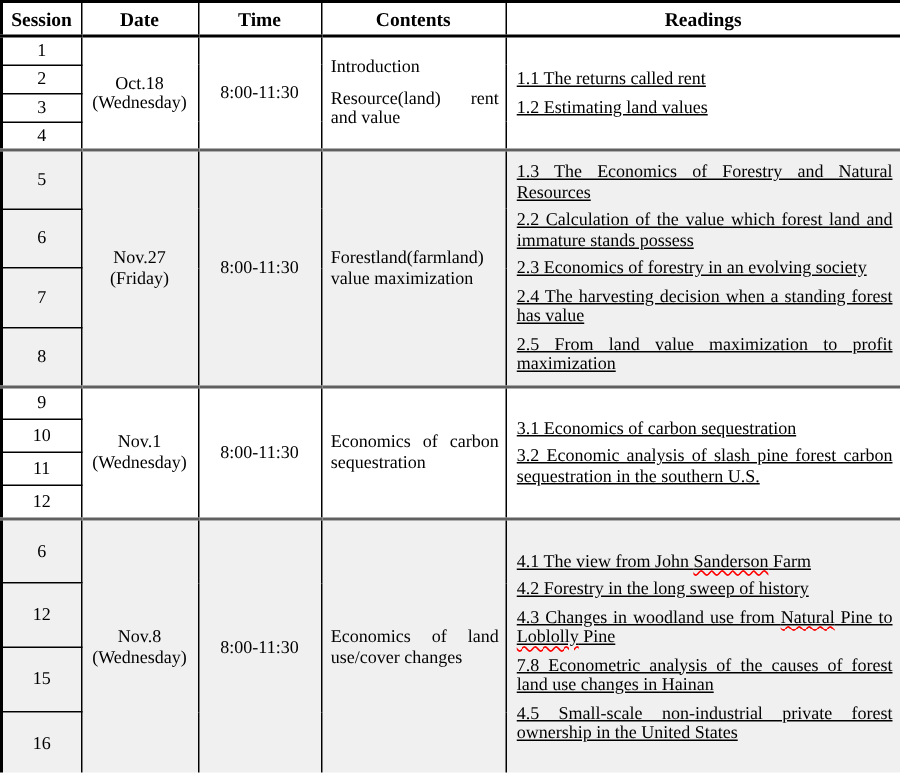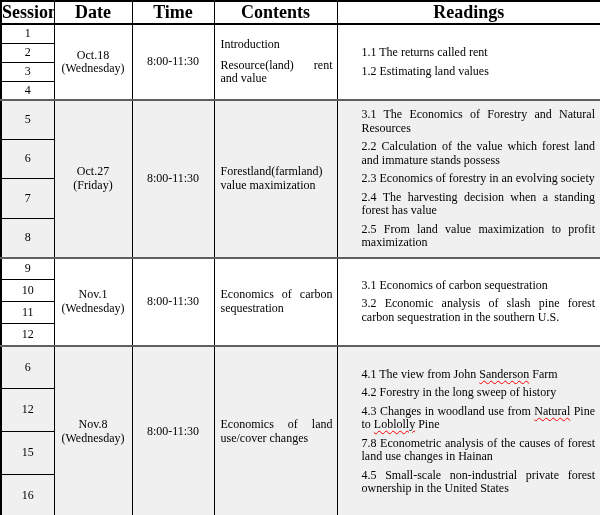--- a/index.html
+++ b/index.html
@@ -1,40 +1,40 @@
 <!DOCTYPE html>
 <html style="--shaded-bg: #f0f0f0; --squiggle: #ff0000;"><head>
 <meta charset="utf-8">
 <style>
   html,body{margin:0;padding:0;background:#ffffff;}
   body{width:600px;height:515px;font-family:"Liberation Serif","DejaVu Serif",serif;color:#000;}
   table{border-collapse:collapse;table-layout:fixed;width:600px;}
   td,th{border:1px solid #000;vertical-align:middle;overflow:hidden;}
   table{border:2px solid #000;}
-  thead th{height:21px;font-size:18px;font-weight:bold;text-align:center;border-bottom:2px solid #000;background:#fff;padding:0;}
+  thead th{height:21px;font-size:13px;font-weight:bold;text-align:center;border-bottom:2px solid #000;background:#fff;padding:0;}
   td{font-size:12px;line-height:13.5px;}
   
   tbody.sec0 tr{height:19px;}
   tbody.sec1 tr{height:38px;}
   tbody.sec2 tr{height:22px;}
   tbody.sec3 tr{height:43px;}
   
   tbody td{border-top:1px solid #888;}
   tbody tr:first-child td{border-top:2px solid #606060;}
   tbody.sec0 tr:first-child td{border-top:2px solid #000;}
   
   tbody.shaded td{background:var(--shaded-bg,#f0f0f0);}
   tbody td{background:#fff;}
   tbody.shaded td{background:var(--shaded-bg,#f0f0f0);}
   .session-cell{text-align:center;padding:0;}
   .date-cell,.time-cell{text-align:center;padding:0;}
   .date-line{display:block;text-align:center;}
   .contents-cell{padding:2px 4px 2px 6px;text-align:justify;}
   .contents-cell p{margin:7px 0;}
-  .readings-cell{padding:2px 5px 2px 24px;text-align:justify;}
+  .readings-cell{padding:2px 5px 2px 7px;text-align:justify;text-decoration:underline;}
   .readings-cell p{margin:5px 0;}
   p:empty{display:none;}
   .wavy{text-decoration:underline;text-decoration-style:wavy;text-decoration-color:var(--squiggle,#ff0000);text-decoration-thickness:1px;text-underline-offset:2px;margin-top:40px;}
 </style>
 </head>
 <body>
 
 <table>
   <colgroup>
     <col style="width:53px">
@@ -78,30 +78,30 @@
       </tr>
     <tr>
         <td class="session-cell">4</td>
       </tr>
   </tbody>
 
   <tbody class="sec1 shaded">
     <tr>
       <td class="session-cell">5</td>
       <td class="date-cell" rowspan="4">
-        <span class="date-line">Oct.27</span>
+        <span class="date-line">Nov.27</span>
         <span class="date-line">(Friday)</span>
       </td>
       <td class="time-cell" rowspan="4">8:00-11:30</td>
       <td class="contents-cell" rowspan="4">
         <p>Forestland(farmland) value maximization</p>
 
       </td>
       <td class="readings-cell" rowspan="4">
-          <p><span>3.1 The Economics of Forestry and Natural Resources</span></p>
+          <p><span>1.3 The Economics of Forestry and Natural Resources</span></p>
           <p><span>2.2 Calculation of the value which forest land and immature stands possess</span></p>
           <p><span>2.3 Economics of forestry in an evolving society</span></p>
           <p><span>2.4 The harvesting decision when a standing forest has value</span></p>
           <p><span>2.5 From land value maximization to profit maximization</span></p>
         </td>
     </tr>
     <tr>
         <td class="session-cell">6</td>
       </tr>
     <tr>

